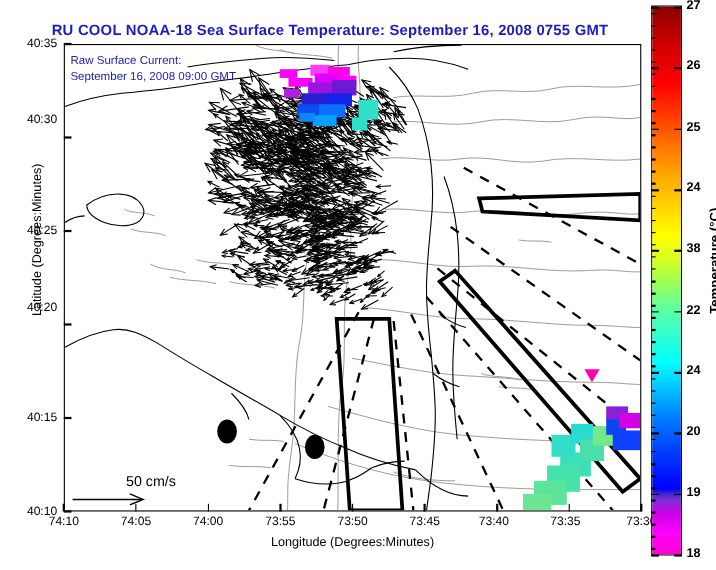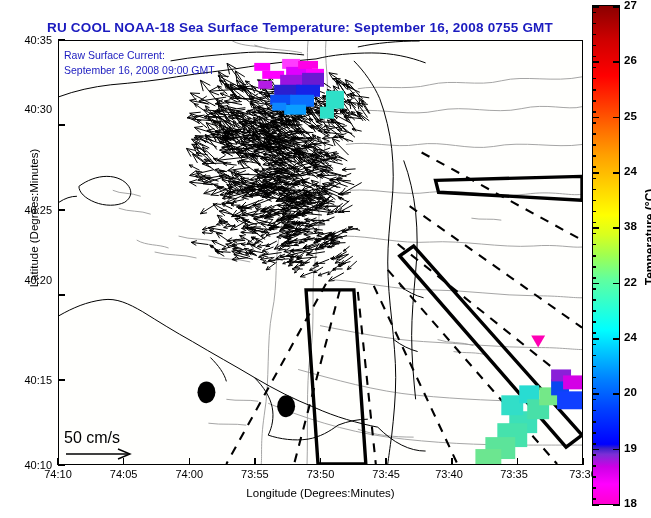--- a/index.html
+++ b/index.html
@@ -24,21 +24,21 @@
   #plot-svg{position:absolute;left:0;top:0;width:100%;height:100%;}
 
   
   #annot{
     left:64px;top:48px;color:#1b1bbf;font-size:10.5px;line-height:15px;
     white-space:nowrap;
   }
 
   
   #vec-key{left:64px;top:432px;width:96px;}
-  #vec-key .lab{font-size:16px;color:#000;line-height:12px;}
+  #vec-key .lab{font-size:13px;color:#000;line-height:12px;text-align:right;}
   #vec-key svg{display:block;margin-top:3px;}
 
   
   .xtick{position:absolute;top:468px;font-size:11px;color:#000;
          transform:translateX(-50%);white-space:nowrap;}
   .ytick{position:absolute;left:52px;font-size:11px;color:#000;
          transform:translate(-100%,-50%);white-space:nowrap;}
   #xlabel{left:58px;top:487px;width:525px;text-align:center;
           font-size:11.5px;color:#000;}
   #ylabel{left:-86px;top:212px;width:240px;text-align:center;

